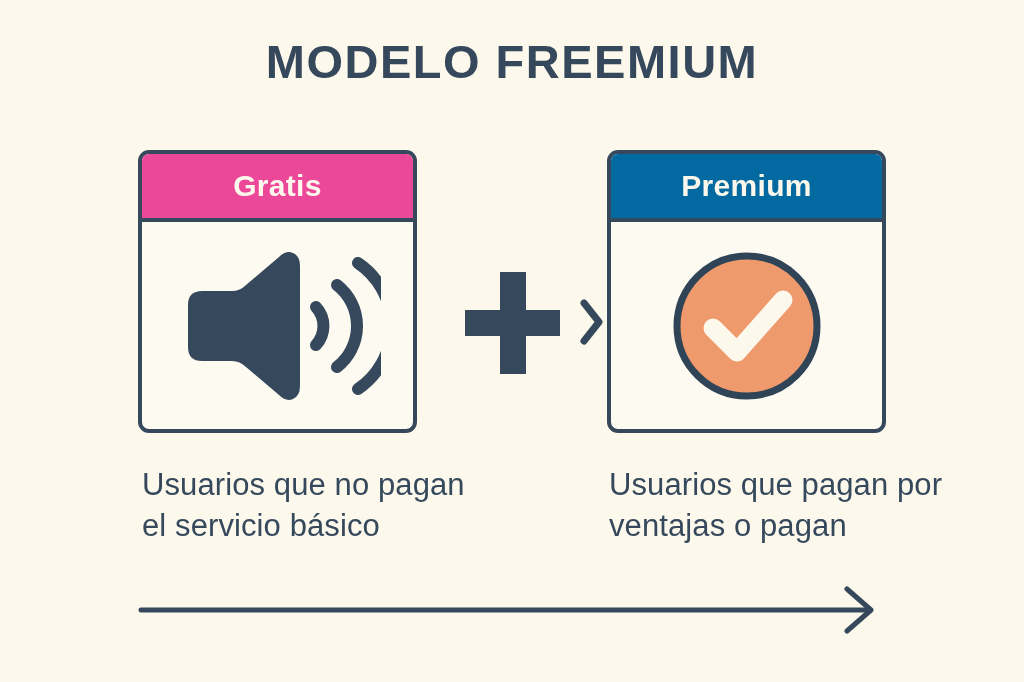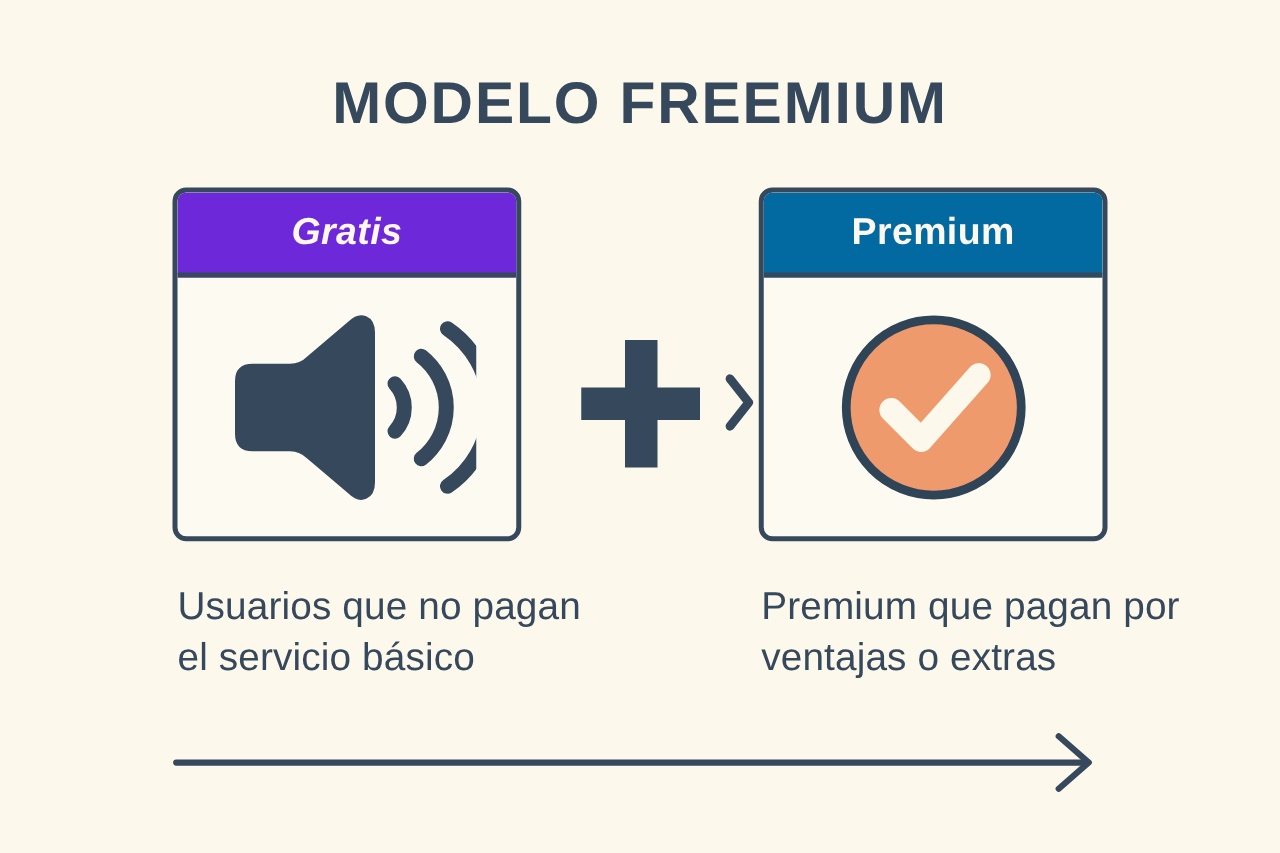--- a/index.html
+++ b/index.html
@@ -18,21 +18,21 @@
     position: relative;
     width: 1024px;
     height: 682px;
     background: #FDF8EC;
   }
 
   
   .page-title {
     position: absolute;
     left: 0;
-    top: 56px;
+    top: 36px;
     width: 1024px;
     text-align: center;
     font-size: 47px;
     font-weight: bold;
     letter-spacing: 1.5px;
     color: #36495C;
     line-height: 1.1;
     white-space: nowrap;
   }
 
@@ -56,21 +56,21 @@
     box-sizing: border-box;
     border-bottom: 4px solid #36495C;
     display: flex;
     align-items: center;
     justify-content: center;
     font-size: 30px;
     font-weight: bold;
     color: #FDF8EC;
     letter-spacing: 0.3px;
   }
-  .header-free    { background: #6d28d9; font-style: italic; }
+  .header-free    { background: #ec4899; }
   .header-premium { background: #0369a1; }
 
   .card-body {
     height: 207px;
     display: flex;
     align-items: center;
     justify-content: center;
   }
 
   
@@ -187,21 +187,21 @@
         <svg width="152" height="152" viewBox="0 0 152 152" aria-hidden="true">
           <circle cx="76" cy="76" r="70" fill="#EF9A6C" stroke="#2F4457" stroke-width="7"></circle>
           <path d="M42 78 L66 102 L112 50" fill="none" stroke="#FDF8EC" stroke-width="19" stroke-linecap="round" stroke-linejoin="round"></path>
         </svg>
       </span>
     </div>
   </div>
 
   <div class="caption caption-free">Usuarios que no pagan el servicio básico</div>
 
-  <div class="caption caption-premium">Premium que pagan por ventajas o extras</div>
+  <div class="caption caption-premium">Usuarios que pagan por ventajas o pagan</div>
 
   <span class="bottom-arrow">
     <svg width="740" height="48" viewBox="0 0 740 48" aria-hidden="true">
       <line x1="3" y1="24" x2="727" y2="24" stroke="#36495C" stroke-width="5" stroke-linecap="round"></line>
       <path d="M709 3 L733 24 L709 45" fill="none" stroke="#36495C" stroke-width="5" stroke-linecap="round" stroke-linejoin="round"></path>
     </svg>
   </span>
 
 </div>
 

